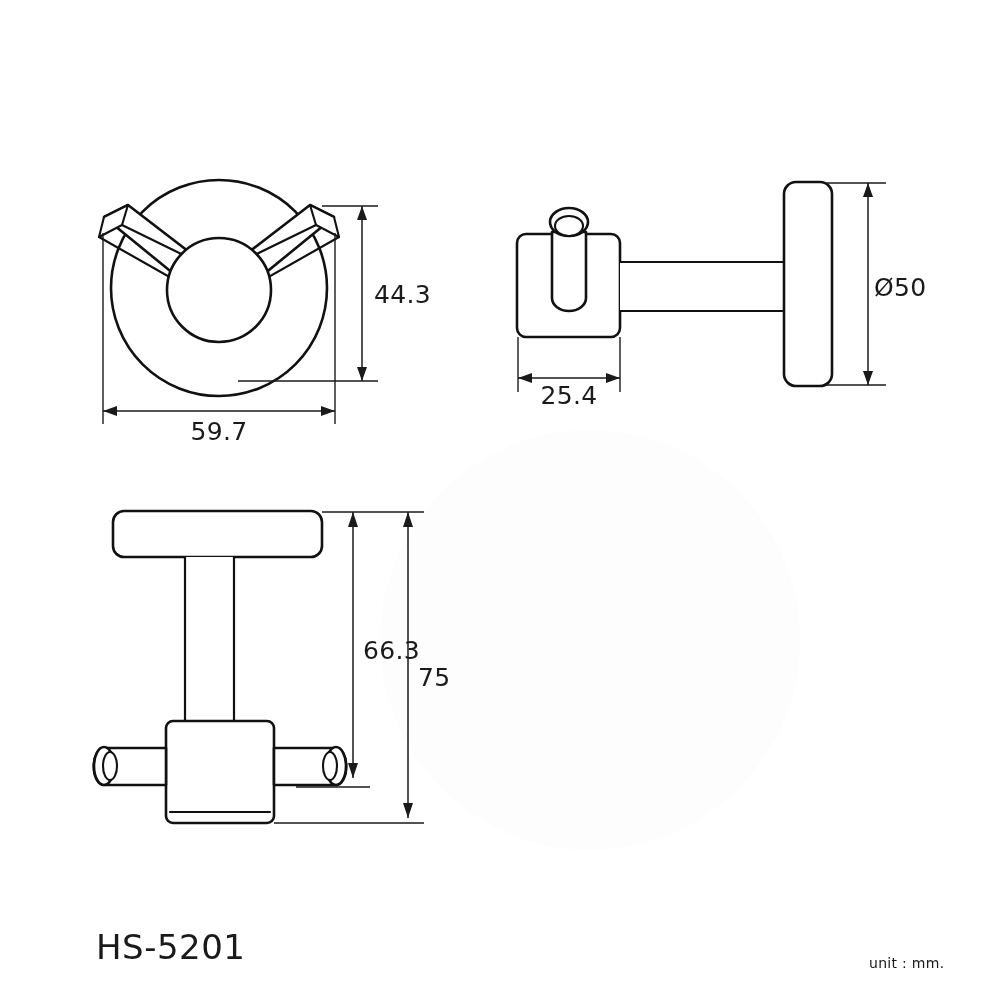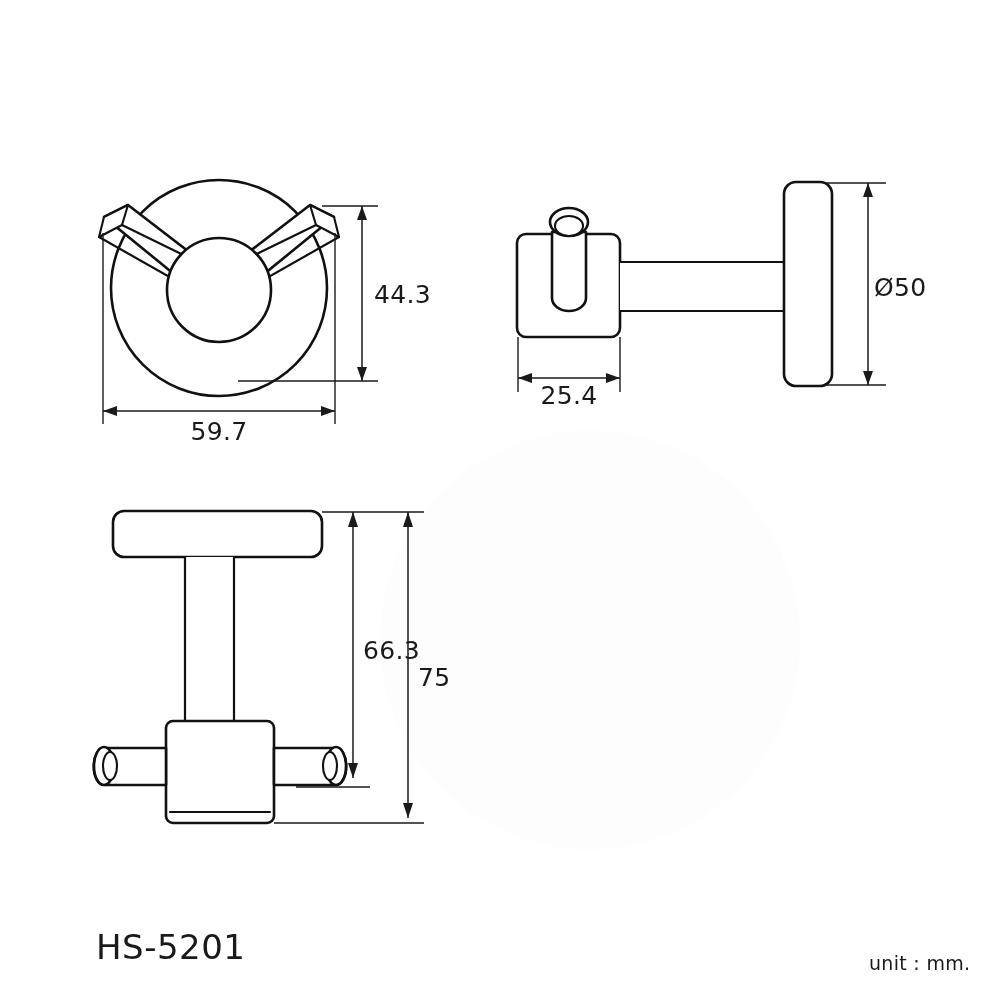--- a/index.html
+++ b/index.html
@@ -82,21 +82,21 @@
   #model-code-label {
     left: 96px;
     top: 947px;
     font-size: 34px;
     letter-spacing: 0.5px;
     transform: translateY(-50%);
   }
   #unit-note-label {
     left: 869px;
     top: 963px;
-    font-size: 19px;
+    font-size: 14px;
     letter-spacing: 0.3px;
     transform: translateY(-50%);
   }
   .watermark {
     position: absolute;
     left: 380px;
     top: 430px;
     width: 420px;
     height: 420px;
     border-radius: 50%;

